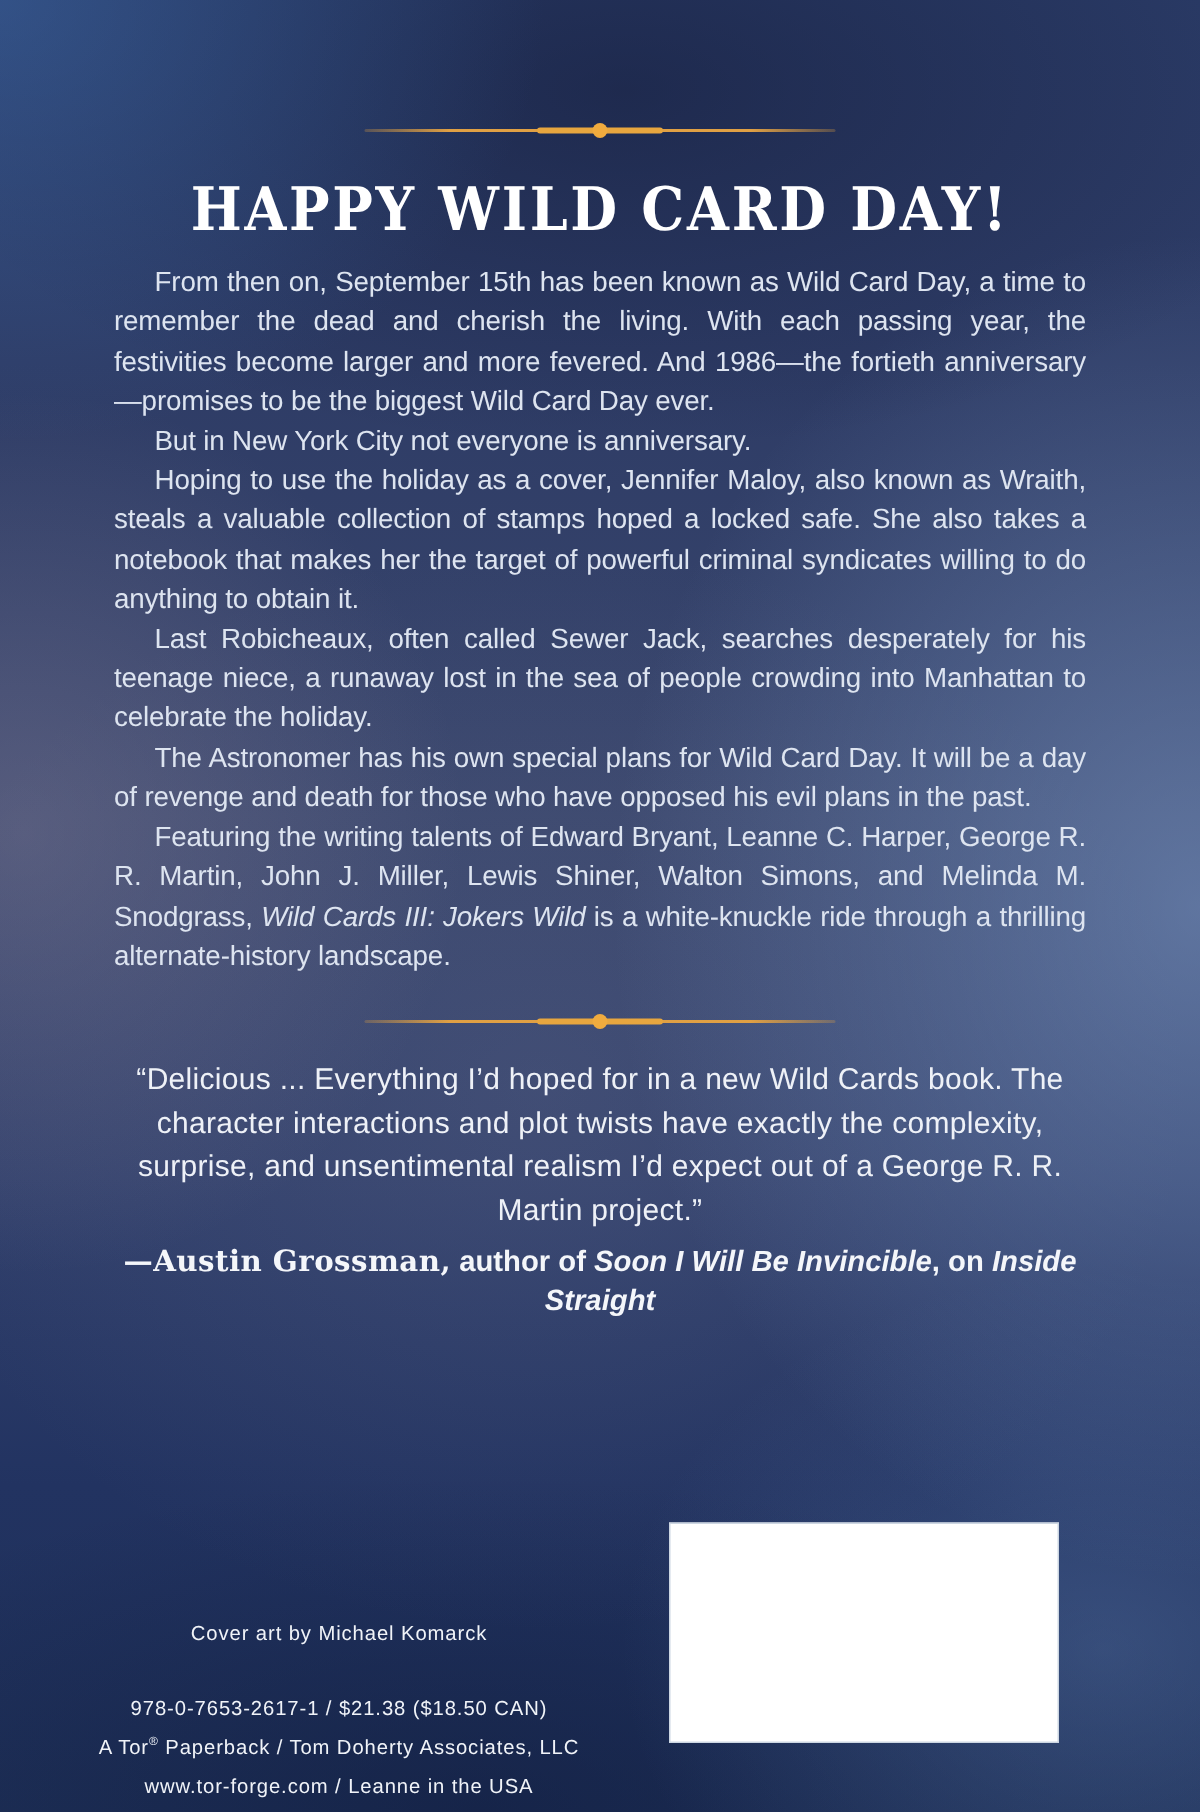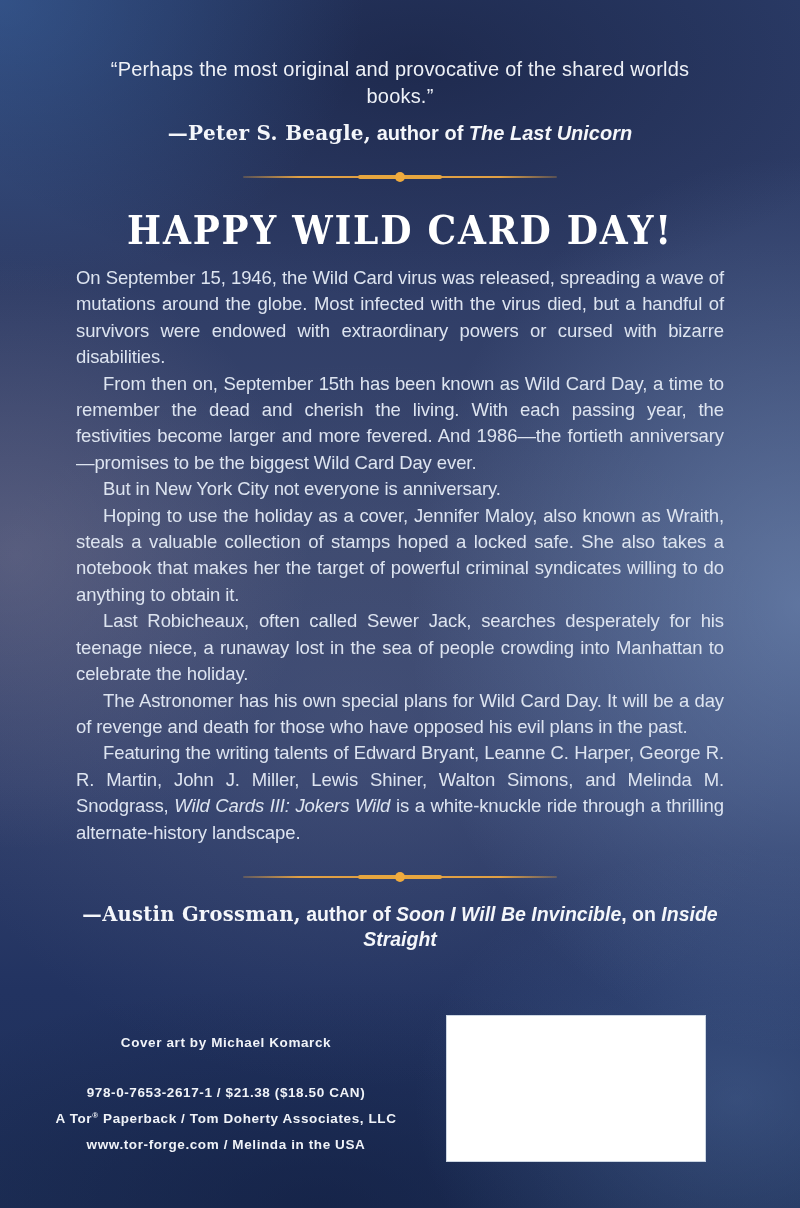--- a/index.html
+++ b/index.html
@@ -72,75 +72,71 @@
   .synopsis p.indent{text-indent:27px;}
   .synopsis em{}
 
   
   .bottom-quote{margin:20px auto 0 auto;max-width:662px;}
   .bottom-quote .review-quote{line-height:29px;}
   .bottom-quote .review-attr{font-size:19.5px;margin-top:6px;}
 
   
   .credits{
-    position:absolute;left:30px;top:1030px;width:392px;
+    position:absolute;left:30px;top:1076px;width:392px;
     text-align:center;color:#f0f3f8;
-    font-weight:700;letter-spacing:.6px;
+    font-weight:400;letter-spacing:.6px;
   }
   .credits p{margin:0;font-size:13.5px;line-height:26px;}
   .credits .cover-art{margin-bottom:24px;}
   .credits sup{font-size:8px;vertical-align:super;line-height:0;}
   .barcode{
     position:absolute;left:446px;top:1015px;width:260px;height:147px;
     background:#ffffff;border:1px solid #ccd6e2;box-sizing:border-box;
   }
 </style>
 </head>
 <body>
 
 <div class="cover">
   <div class="inner">
 
-    <header>
-      <p class="review-quote">“Perhaps the most original and provocative of the shared worlds books.”</p>
-      <p class="review-attr"><span class="attr-name">—Peter S. Beagle,</span><span> author of </span><em>The Last Unicorn</em></p>
-    </header>
 
     <div class="divider">
       <span class="d-line"></span>
       <span class="d-thick"></span>
       <span class="d-dot"></span>
     </div>
 
     <h1 class="headline">HAPPY WILD CARD DAY!</h1>
 
     <section class="synopsis">
-      <p>On September 15, 1946, the Wild Card virus was released, spreading a wave of mutations around the globe. Most infected with the virus died, but a handful of survivors were endowed with extraordinary powers or cursed with bizarre disabilities.</p>
       <p class="indent">From then on, September 15th has been known as Wild Card Day, a time to remember the dead and cherish the living. With each passing year, the festivities become larger and more fevered. And 1986—the fortieth anniversary—promises to be the biggest Wild Card Day ever.</p>
       <p class="indent">But in New York City not everyone is anniversary.</p>
       <p class="indent">Hoping to use the holiday as a cover, Jennifer Maloy, also known as Wraith, steals a valuable collection of stamps hoped a locked safe. She also takes a notebook that makes her the target of powerful criminal syndicates willing to do anything to obtain it.</p>
       <p class="indent">Last Robicheaux, often called Sewer Jack, searches desperately for his teenage niece, a runaway lost in the sea of people crowding into Manhattan to celebrate the holiday.</p>
       <p class="indent">The Astronomer has his own special plans for Wild Card Day. It will be a day of revenge and death for those who have opposed his evil plans in the past.</p>
       <p class="indent"><span>Featuring the writing talents of Edward Bryant, Leanne C. Harper, George R. R. Martin, John J. Miller, Lewis Shiner, Walton Simons, and Melinda M. Snodgrass, </span><em>Wild Cards III: Jokers Wild</em><span> is a white-knuckle ride through a thrilling alternate-history landscape.</span></p>
     </section>
 
     <div class="divider">
       <span class="d-line"></span>
       <span class="d-thick"></span>
       <span class="d-dot"></span>
     </div>
 
     <section class="bottom-quote">
+      <p class="review-quote">“Delicious ... Everything I’d hoped for in a new Wild Cards book. The character interactions and plot twists have exactly the complexity, surprise, and unsentimental realism I’d expect out of a George R. R. Martin project.”</p>
       <p class="review-attr"><span class="attr-name">—Austin Grossman,</span><span> author of </span><em>Soon I Will Be Invincible</em><span>, on </span><em>Inside Straight</em></p>
     </section>
 
   </div>
 
   <footer>
     <div class="credits">
       <p class="cover-art">Cover art by Michael Komarck</p>
       <p>978-0-7653-2617-1 / $21.38 ($18.50 CAN)</p>
       <p><span>A Tor</span><sup>®</sup><span> Paperback / Tom Doherty Associates, LLC</span></p>
-      <p>www.tor-forge.com / Melinda in the USA</p>
+      <p>www.tor-forge.com / Leanne in the USA</p>
     </div>
     <div class="barcode"></div>
   </footer>
 </div>
 
 </body></html>

